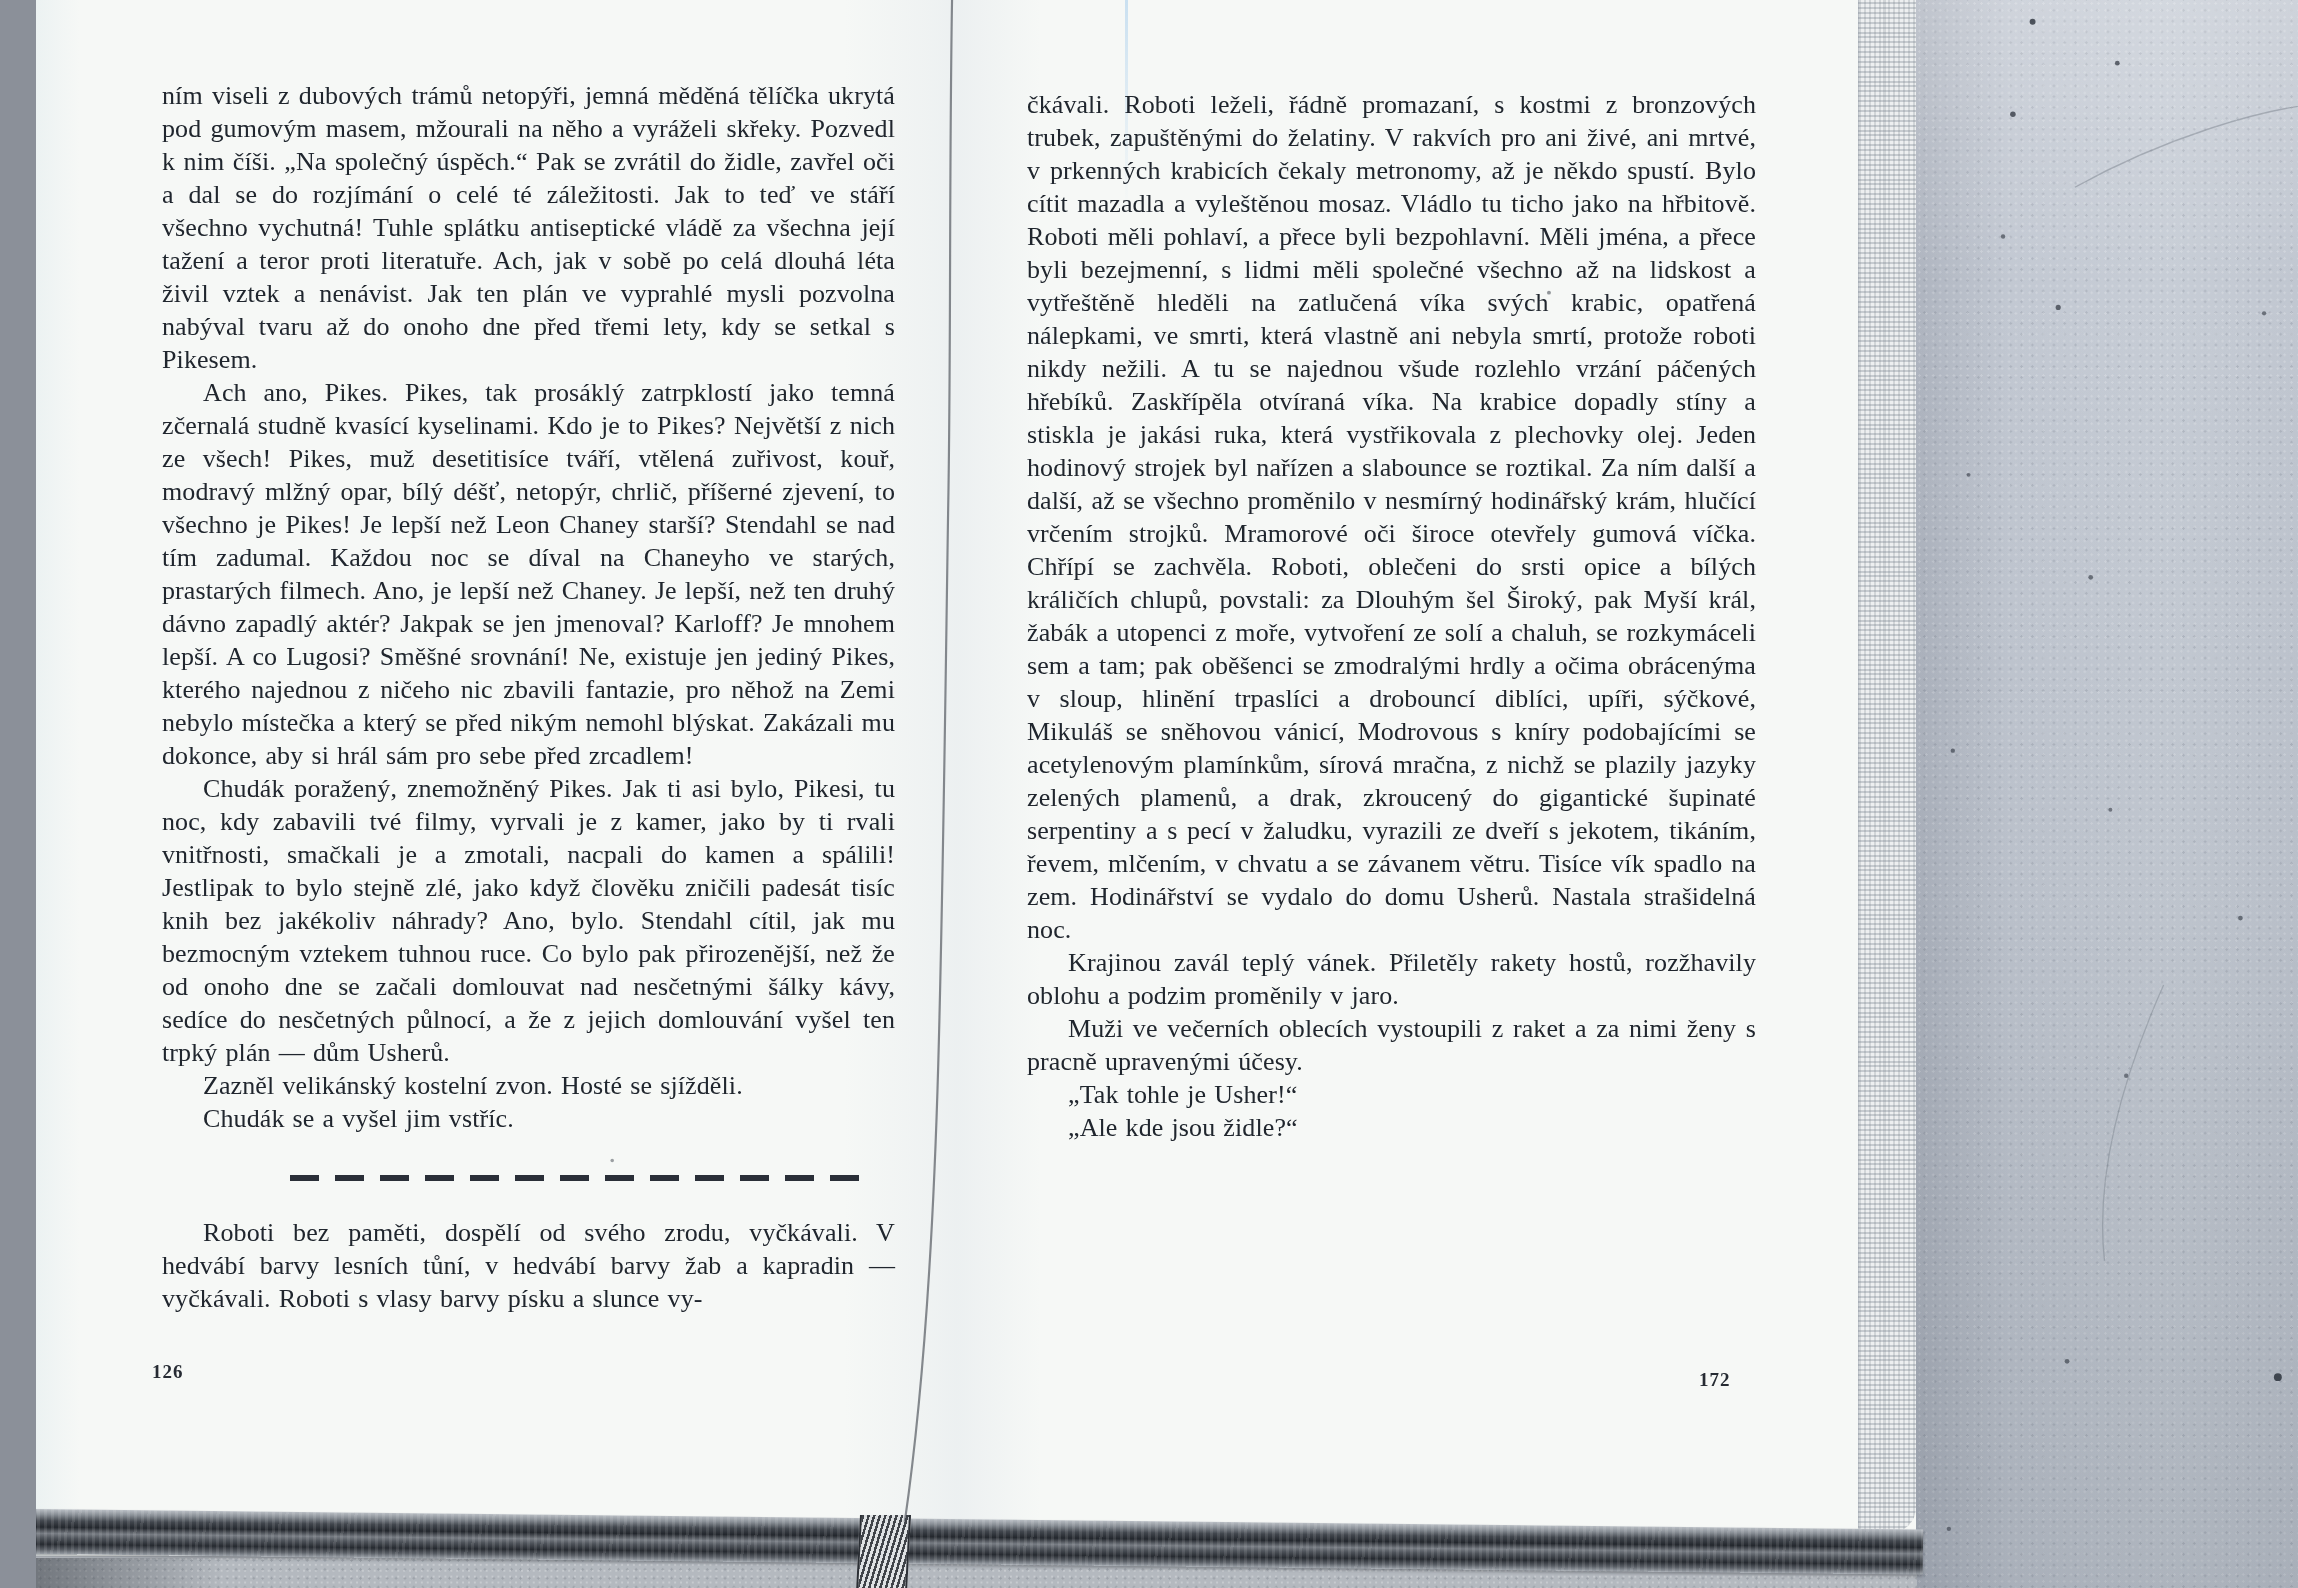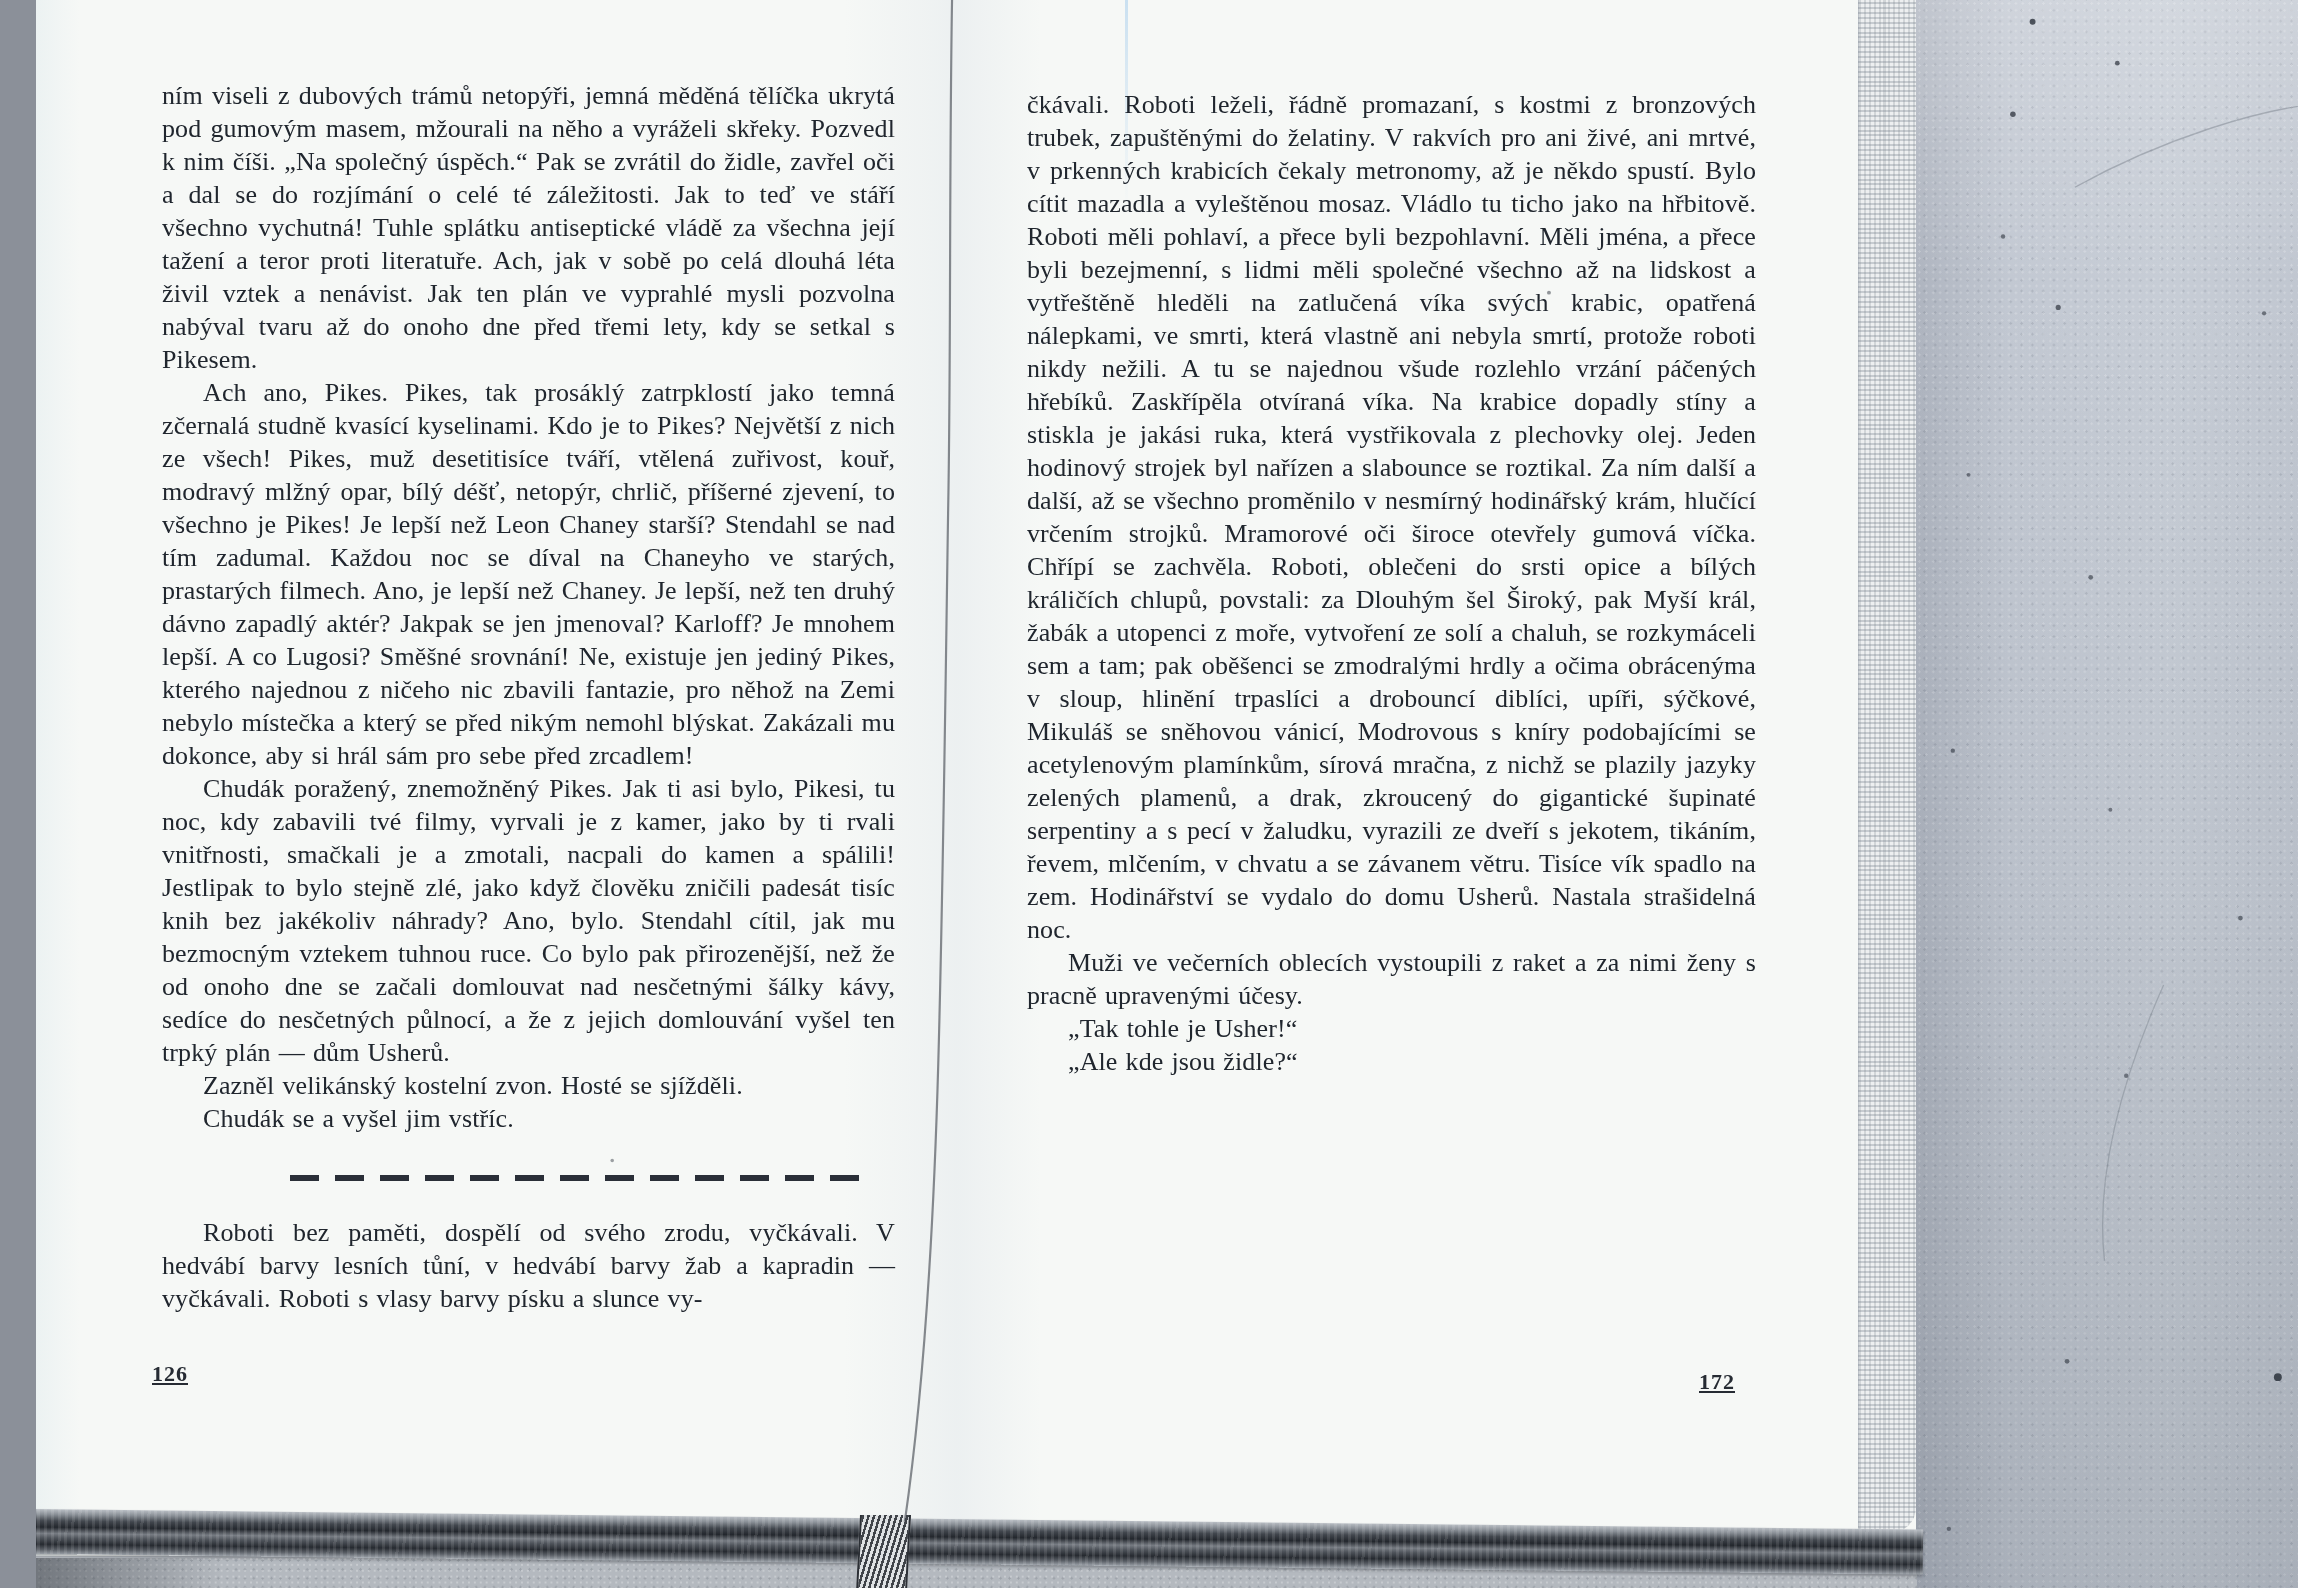--- a/index.html
+++ b/index.html
@@ -94,23 +94,22 @@
   }
   .page-text p{margin:0;}
   .page-text p.ind{text-indent:41px;}
   #left-text{left:126px; top:79px;}
   #right-text{left:991px; top:88px; width:729px;}
   .dash-sep{
     margin:40px 0 35px 128px; width:579px; height:5.9px;
     background:repeating-linear-gradient(90deg,#2a2f38 0 28.6px, rgba(0,0,0,0) 28.6px 45px);
   }
   .pagenum{
-    position:absolute; font-size:22px; font-weight:700; color:#262b33;
+    position:absolute; font-size:19px; font-weight:700; color:#262b33;
     letter-spacing:1px;
-    text-decoration:underline;
   }
   #pagenum-left{left:116px; top:1361px;}
   #pagenum-right{left:1663px; top:1369px;}
   
   #artifacts{position:absolute; left:0; top:0; width:2298px; height:1589px; pointer-events:none;}
 </style>
 </head>
 <body>
 
 <div id="scan">
@@ -136,20 +135,21 @@
     <p class="ind">Chudák poražený, znemožněný Pikes. Jak ti asi bylo, Pikesi, tu noc, kdy zabavili tvé filmy, vyrvali je z kamer, jako by ti rvali vnitřnosti, smačkali je a zmotali, nacpali do kamen a spálili! Jestlipak to bylo stejně zlé, jako když člověku zničili padesát tisíc knih bez jakékoliv náhrady? Ano, bylo. Stendahl cítil, jak mu bezmocným vztekem tuhnou ruce. Co bylo pak přirozenější, než že od onoho dne se začali domlouvat nad nesčetnými šálky kávy, sedíce do nesčetných půlnocí, a že z jejich domlouvání vyšel ten trpký plán — dům Usherů.</p>
     <p class="ind">Zazněl velikánský kostelní zvon. Hosté se sjížděli.</p>
     <p class="ind">Chudák se a vyšel jim vstříc.</p>
     <div class="dash-sep"></div>
     <p class="ind">Roboti bez paměti, dospělí od svého zrodu, vyčkávali. V hedvábí barvy lesních tůní, v hedvábí barvy žab a kapradin — vyčkávali. Roboti s vlasy barvy písku a slunce vy-</p>
   </div>
   <div id="pagenum-left" class="pagenum">126</div>
 
   <div id="right-text" class="page-text">
     <p>čkávali. Roboti leželi, řádně promazaní, s kostmi z bronzových trubek, zapuštěnými do želatiny. V rakvích pro ani živé, ani mrtvé, v prkenných krabicích čekaly metronomy, až je někdo spustí. Bylo cítit mazadla a vyleštěnou mosaz. Vládlo tu ticho jako na hřbitově. Roboti měli pohlaví, a přece byli bezpohlavní. Měli jména, a přece byli bezejmenní, s lidmi měli společné všechno až na lidskost a vytřeštěně hleděli na zatlučená víka svých krabic, opatřená nálepkami, ve smrti, která vlastně ani nebyla smrtí, protože roboti nikdy nežili. A tu se najednou všude rozlehlo vrzání páčených hřebíků. Zaskřípěla otvíraná víka. Na krabice dopadly stíny a stiskla je jakási ruka, která vystřikovala z plechovky olej. Jeden hodinový strojek byl nařízen a slabounce se roztikal. Za ním další a další, až se všechno proměnilo v nesmírný hodinářský krám, hlučící vrčením strojků. Mramorové oči široce otevřely gumová víčka. Chřípí se zachvěla. Roboti, oblečeni do srsti opice a bílých králičích chlupů, povstali: za Dlouhým šel Široký, pak Myší král, žabák a utopenci z moře, vytvoření ze solí a chaluh, se rozkymáceli sem a tam; pak oběšenci se zmodralými hrdly a očima obrácenýma v sloup, hlinění trpaslíci a drobouncí diblíci, upíři, sýčkové, Mikuláš se sněhovou vánicí, Modrovous s kníry podobajícími se acetylenovým plamínkům, sírová mračna, z nichž se plazily jazyky zelených plamenů, a drak, zkroucený do gigantické šupinaté serpentiny a s pecí v žaludku, vyrazili ze dveří s jekotem, tikáním, řevem, mlčením, v chvatu a se závanem větru. Tisíce vík spadlo na zem. Hodinářství se vydalo do domu Usherů. Nastala strašidelná noc.</p>
+    <p class="ind">Krajinou zavál teplý vánek. Přiletěly rakety hostů, rozžhavily oblohu a podzim proměnily v jaro.</p>
     <p class="ind">Muži ve večerních oblecích vystoupili z raket a za nimi ženy s pracně upravenými účesy.</p>
     <p class="ind">„Tak tohle je Usher!“</p>
     <p class="ind">„Ale kde jsou židle?“</p>
   </div>
   <div id="pagenum-right" class="pagenum">172</div>
 
   <svg id="artifacts" viewBox="0 0 2333 1613" xmlns="http://www.w3.org/2000/svg">
     <path d="M 930 0 C 927 180, 929 360, 926 520 C 923 720, 921 900, 916 1080 C 911 1260, 900 1420, 882 1545" fill="none" stroke="#41464d" stroke-width="2.2" opacity="0.62"></path>
     <path d="M 2070 190 C 2160 140, 2260 110, 2320 105" fill="none" stroke="#5a626e" stroke-width="1.4" opacity="0.35"></path>
     <path d="M 2160 1000 C 2120 1090, 2090 1190, 2100 1280" fill="none" stroke="#5a626e" stroke-width="1.3" opacity="0.30"></path>

